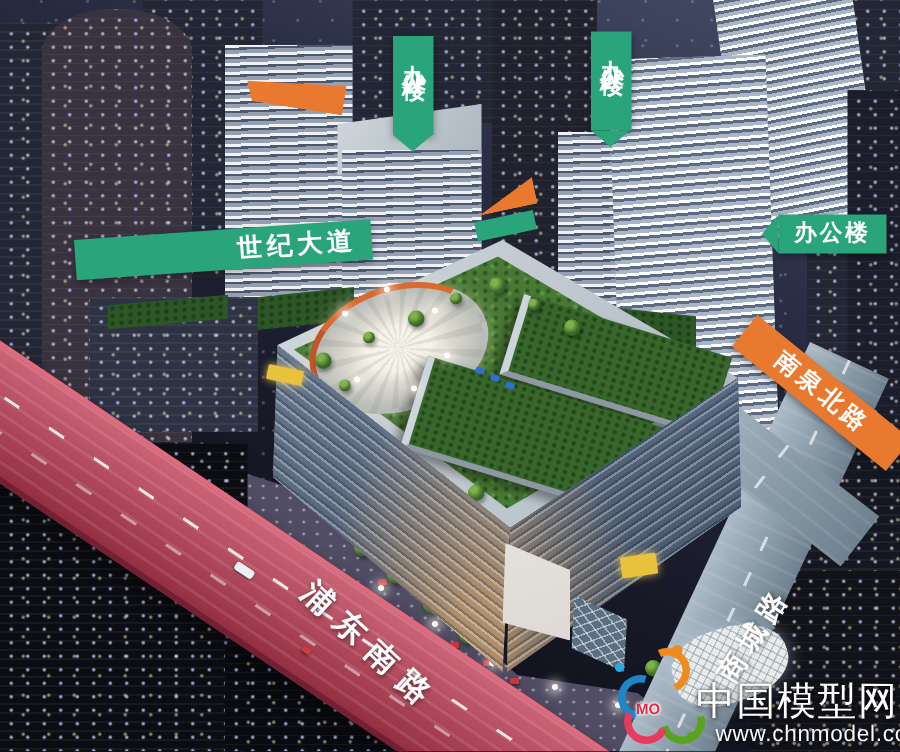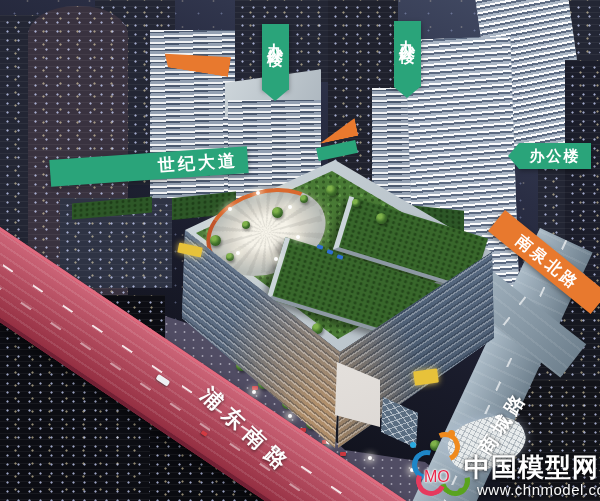--- a/index.html
+++ b/index.html
@@ -109,26 +109,26 @@
   
   .tree{width:11px;height:11px;border-radius:50%;
     background:radial-gradient(circle at 35% 30%,#7fb24a 0 2px,#3f6f2a 55%,#24451a 100%);
     box-shadow:1px 2px 3px rgba(0,0,0,.4);}
   .tree.small{width:8px;height:8px;}
   .car-red{width:6px;height:4px;background:#d23a42;border-radius:1px;box-shadow:0 1px 2px rgba(0,0,0,.5);}
   .car-blue{width:6px;height:4px;background:#2f6fd0;border-radius:1px;}
   .car-white{width:14px;height:6px;background:#edf0f3;border-radius:2px;box-shadow:0 1px 2px rgba(0,0,0,.5);}
   .glint{width:4px;height:4px;border-radius:50%;background:#fff;box-shadow:0 0 7px 2px rgba(255,252,235,.9);}
   
-  .wm-name{font-size:26px;font-weight:bold;color:#fff;letter-spacing:1px;
+  .wm-name{font-size:26px;font-weight:normal;color:#fff;letter-spacing:1px;
     text-shadow:0 1px 4px rgba(0,0,0,.75),0 0 2px rgba(0,0,0,.5);}
   .wm-url{font-size:15px;color:#fafafa;letter-spacing:.5px;text-shadow:0 1px 3px rgba(0,0,0,.75);}
   .wm-arc{position:absolute;width:20px;height:20px;border:5px solid;border-radius:50%;}
   .wm-dot{position:absolute;border-radius:50%;}
-  .wm-mo{position:absolute;font-size:16px;font-weight:400;color:#e8274a;
+  .wm-mo{position:absolute;font-size:10px;font-weight:700;color:#e8274a;
     text-shadow:0 0 2px #fff,0 0 2px #fff,0 0 3px #fff;text-align:center;}
 </style>
 </head>
 <body>
 
 <div class="scene">
 
   <div class="abs skydots" style="left:0;top:0;width:600px;height:330px;z-index:1;"></div>
 
   <div class="abs tw-dark" style="left:0;top:15px;width:46px;height:290px;z-index:2;"></div>

